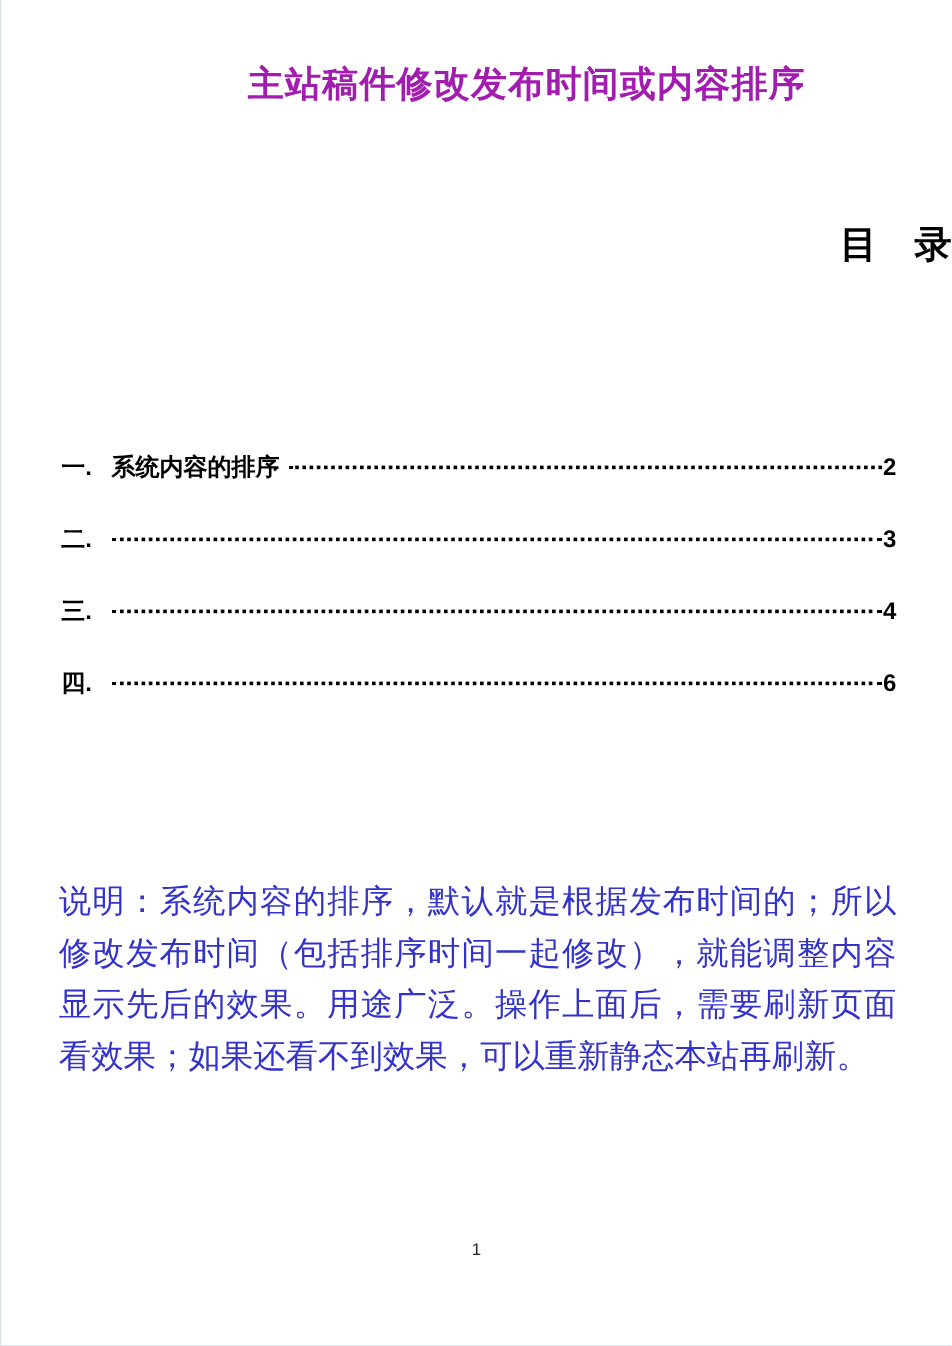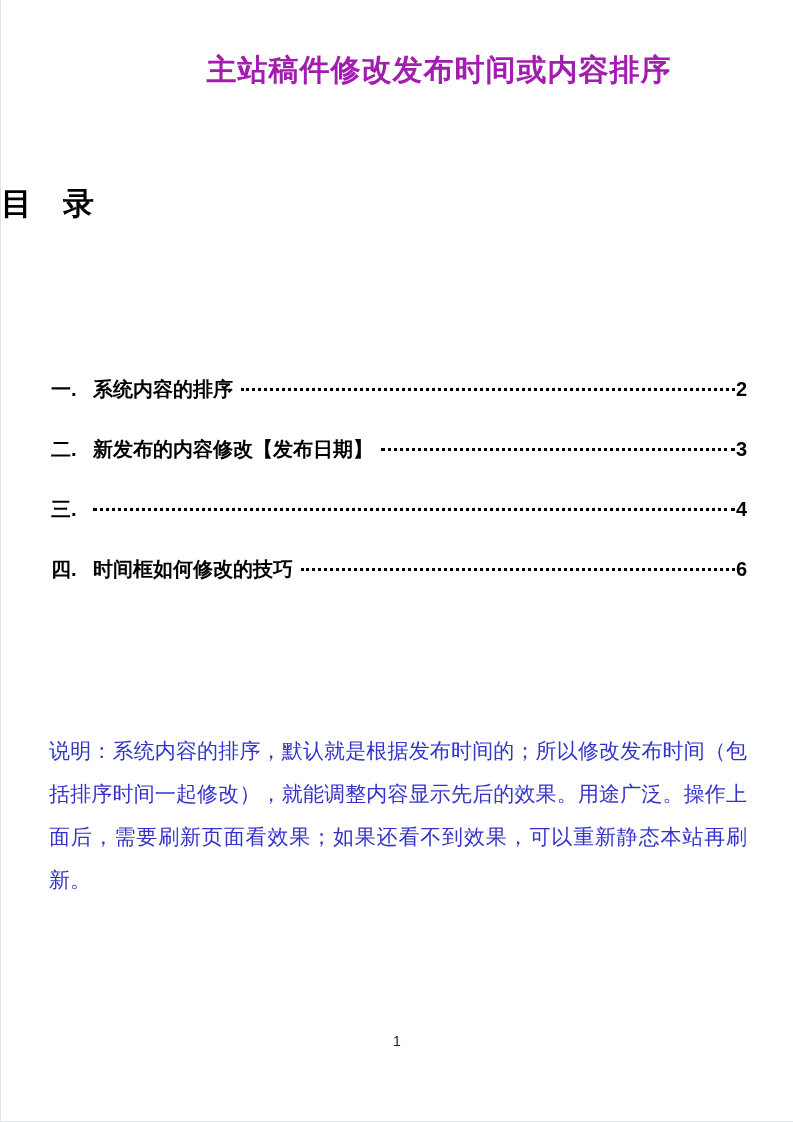--- a/index.html
+++ b/index.html
@@ -26,21 +26,21 @@
     font-size: 30px;
     letter-spacing: 1px;
     color: #a21caf;
     padding-left: 42px;
   }
   .toc-heading {
     position: absolute;
     top: 183px;
     left: 0;
     width: 100%;
-    text-align: left;
+    text-align: right;
     font-family: "Liberation Serif", "DejaVu Serif", serif;
     font-weight: bold;
     font-size: 31px;
     color: #000000;
   }
   .toc-list {
     position: absolute;
     top: 376px;
     left: 50px;
     right: 46px;
@@ -75,21 +75,21 @@
   .toc-page {
     flex: 0 0 auto;
     font-size: 20px;
   }
   .note-paragraph {
     position: absolute;
     top: 730px;
     left: 48px;
     right: 46px;
     font-family: "Liberation Serif", "DejaVu Serif", serif;
-    font-size: 21px;
+    font-size: 27px;
     line-height: 43px;
     text-align: justify;
     color: #3333cc;
   }
   .page-footer {
     position: absolute;
     top: 1033px;
     left: 0;
     width: 100%;
     text-align: center;
@@ -109,34 +109,32 @@
 
   <div class="toc-entry">
     <span class="toc-num">一.</span>
     <span class="toc-label">系统内容的排序</span>
     <span class="toc-dots"></span>
     <span class="toc-page">2</span>
   </div>
 
   <div class="toc-entry">
     <span class="toc-num">二.</span>
-    <span class="toc-label">新发布的内容修改【发布日期】</span>
     <span class="toc-dots"></span>
     <span class="toc-page">3</span>
   </div>
 
   <div class="toc-entry">
     <span class="toc-num">三.</span>
     <span class="toc-dots"></span>
     <span class="toc-page">4</span>
   </div>
 
   <div class="toc-entry">
     <span class="toc-num">四.</span>
-    <span class="toc-label">时间框如何修改的技巧</span>
     <span class="toc-dots"></span>
     <span class="toc-page">6</span>
   </div>
 
 </div>
 
 <div class="note-paragraph">说明：系统内容的排序，默认就是根据发布时间的；所以修改发布时间（包括排序时间一起修改），就能调整内容显示先后的效果。用途广泛。操作上面后，需要刷新页面看效果；如果还看不到效果，可以重新静态本站再刷新。</div>
 
 <div class="page-footer">1</div>
 

